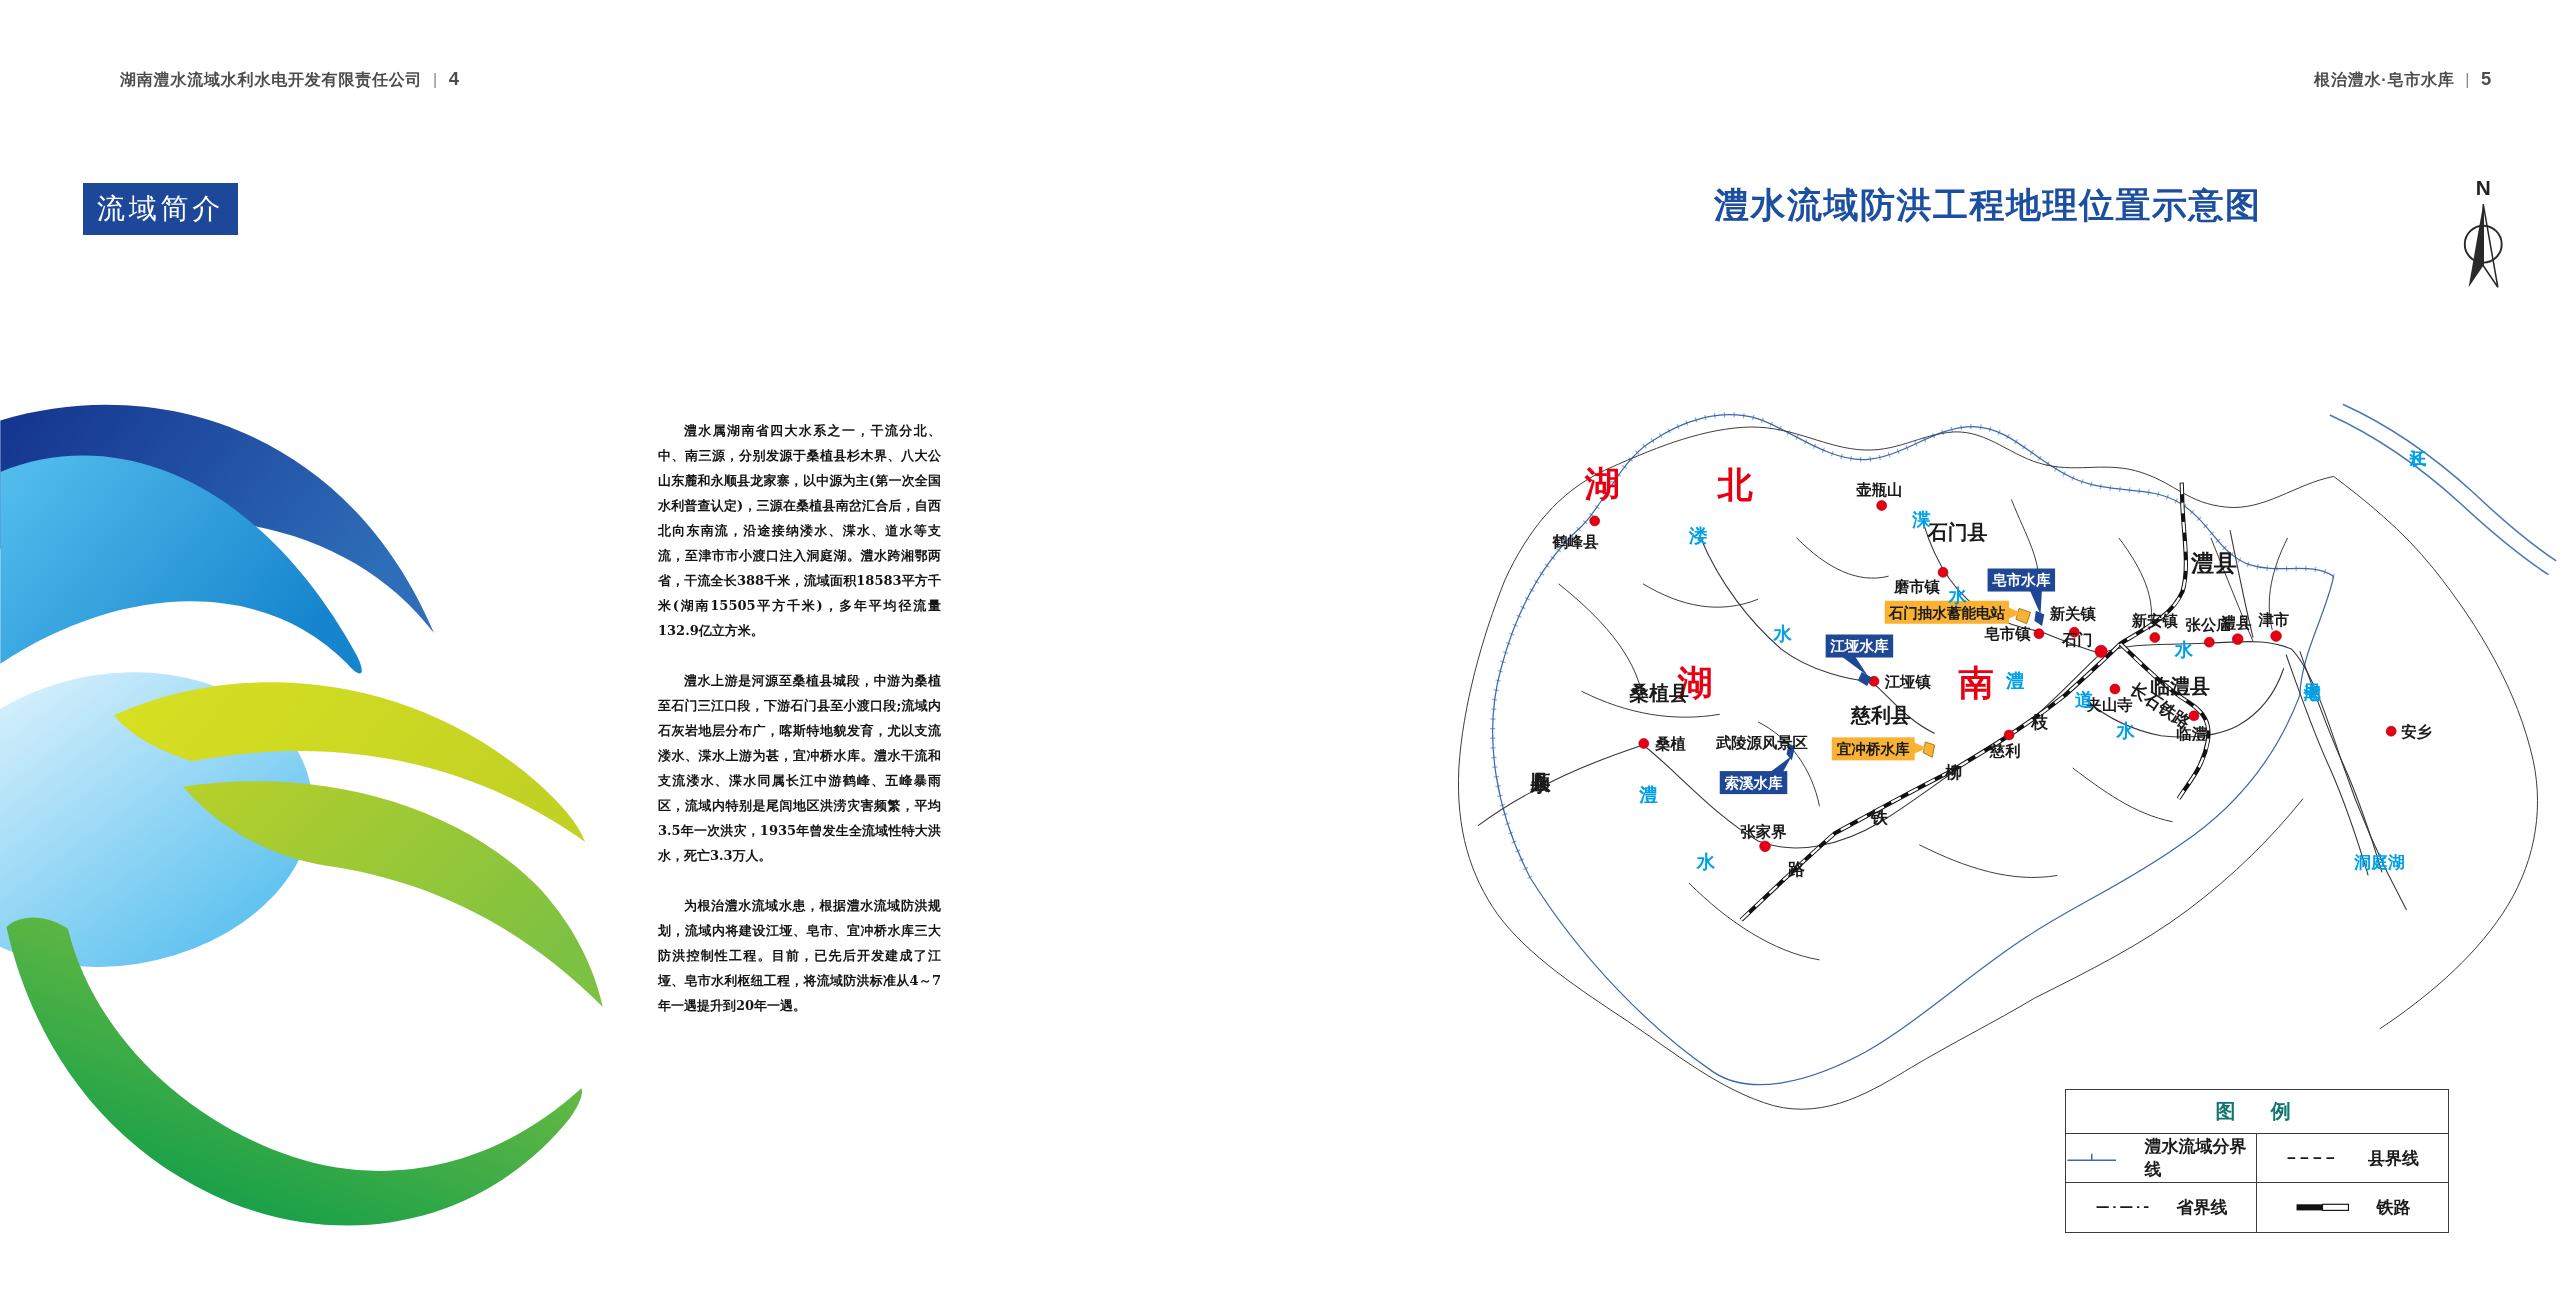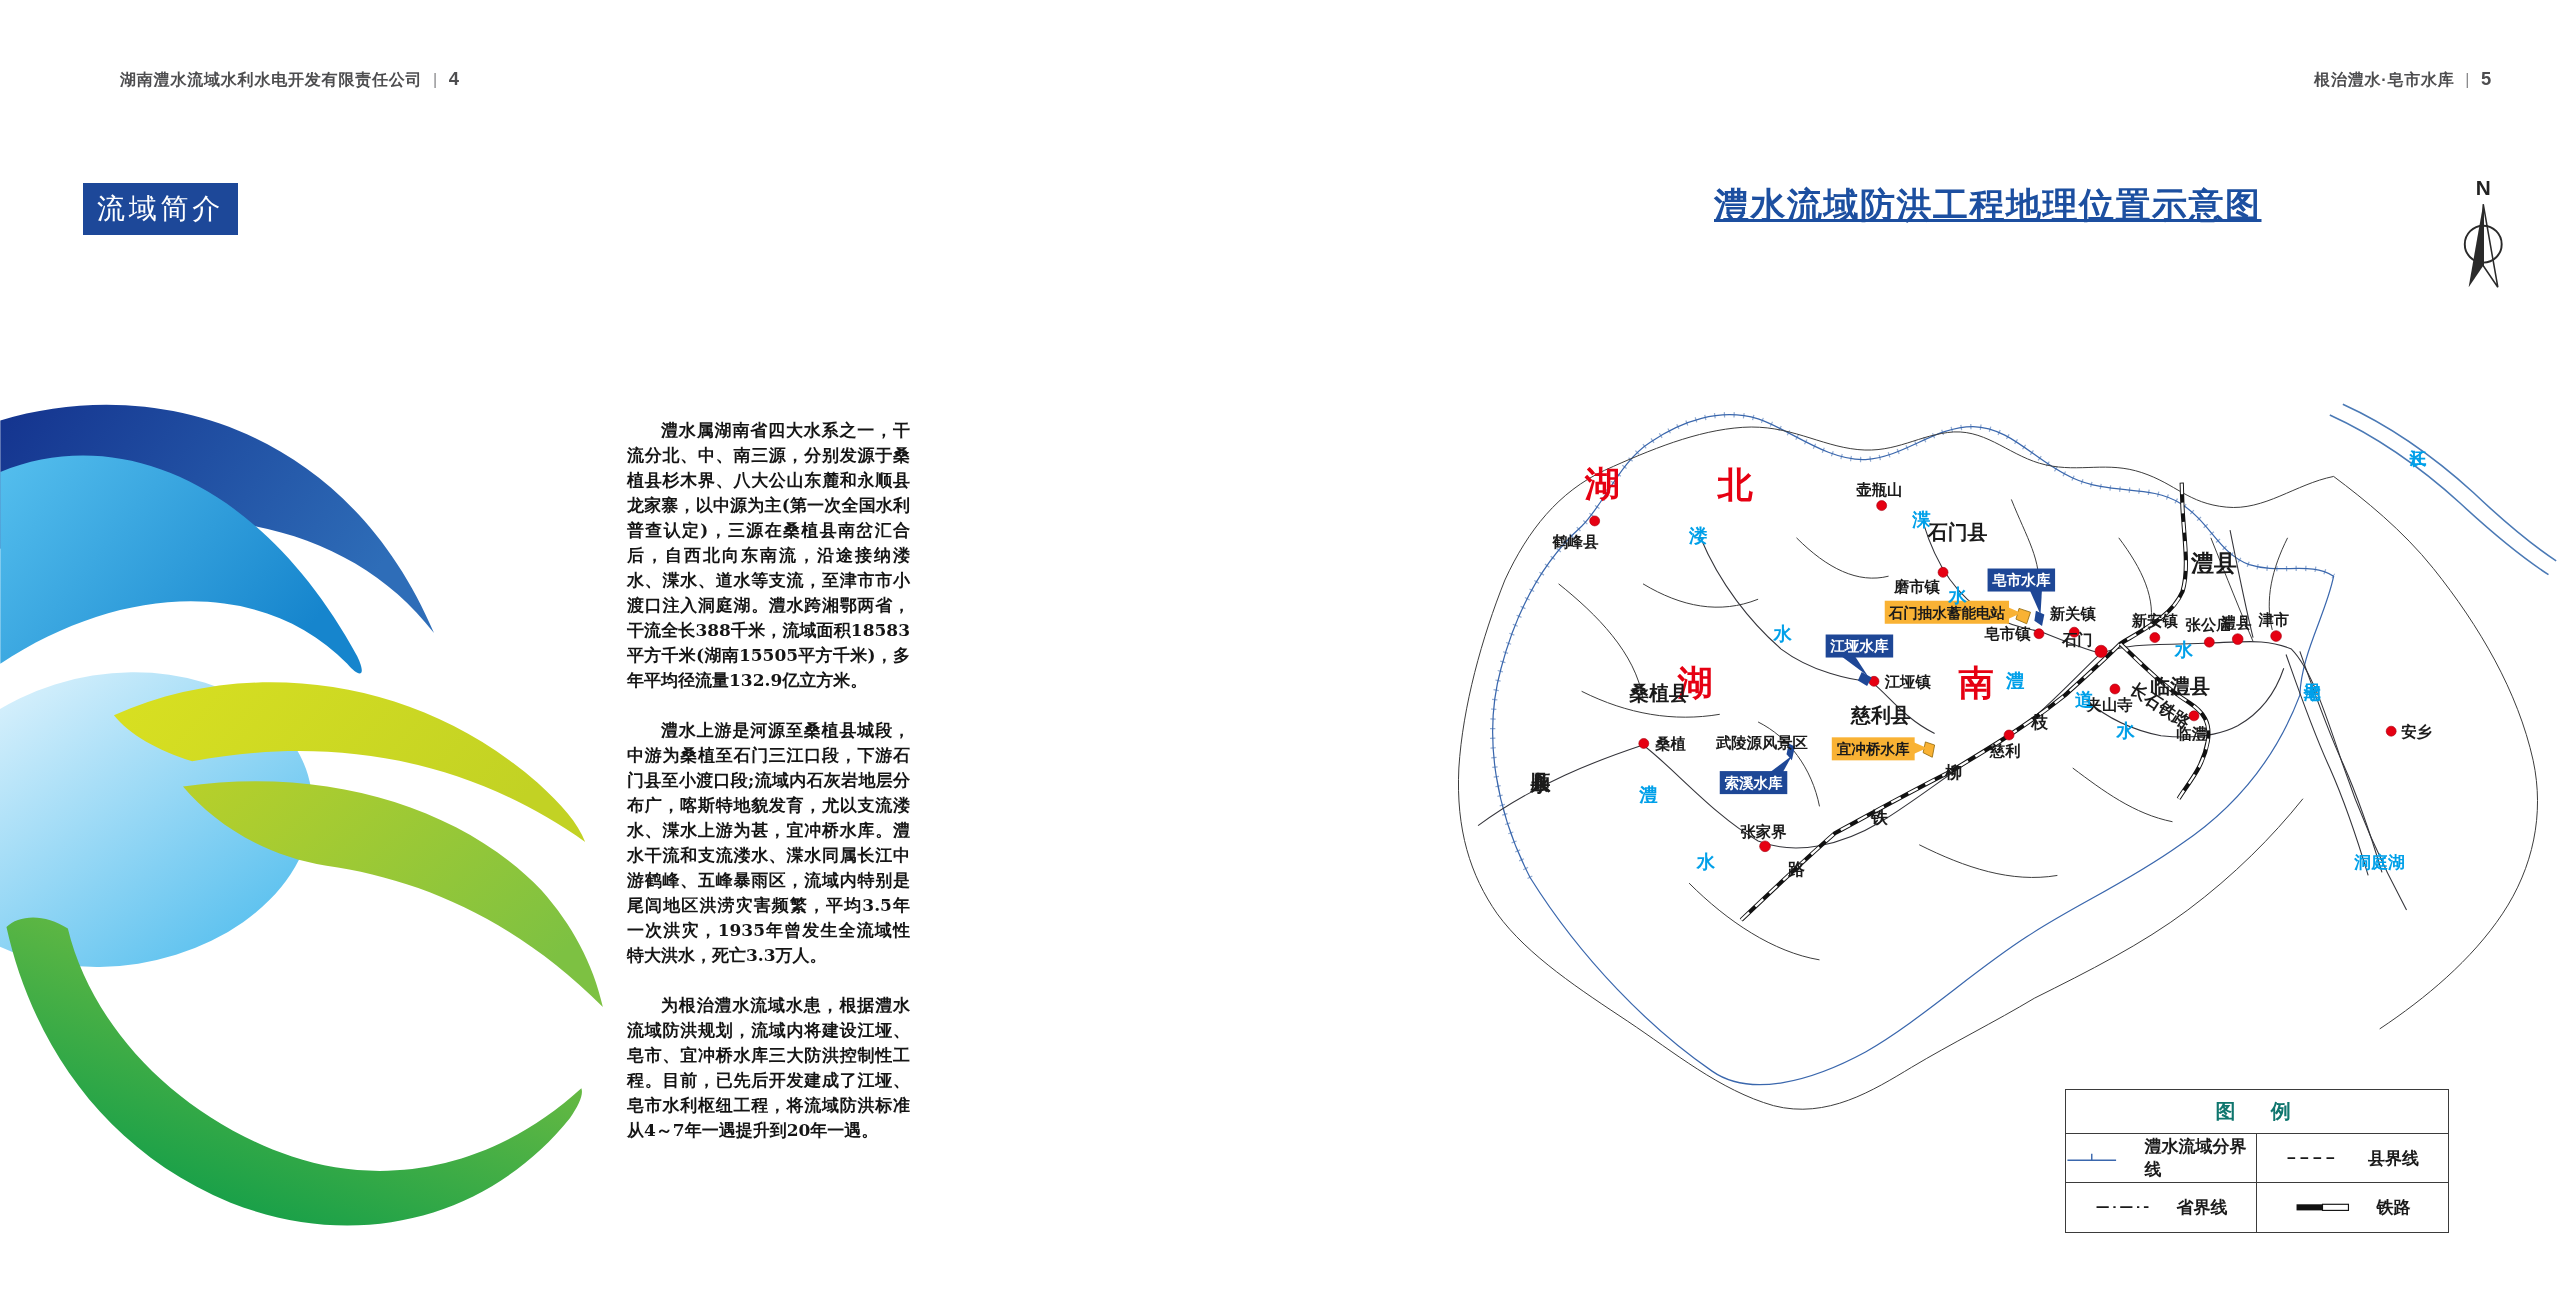--- a/index.html
+++ b/index.html
@@ -6,26 +6,26 @@
   #canvas{position:relative;width:2576px;height:1306px;background:#ffffff;overflow:hidden;
           font-family:"Liberation Sans",sans-serif;}
   .hdr{position:absolute;top:68px;font-size:16px;font-weight:bold;color:#4d4d4f;letter-spacing:0.8px;margin-left:37px;}
   .hdr .sep{margin:0 10.7px;color:#8a8a8c;font-weight:normal;}
   .hdr .pn{font-size:18.4px;}
   #hdr-left{left:83px;}
   #hdr-right{right:84px;text-align:right;}
   #section-title{position:absolute;left:83px;top:183px;width:155px;height:52px;background:#1d4899;
      color:#ffffff;font-size:28px;font-weight:normal;letter-spacing:3.8px;display:flex;
      align-items:center;justify-content:center;}
-  #body-text{position:absolute;left:627px;top:418px;width:283px;color:#151515;
+  #body-text{position:absolute;left:658px;top:418px;width:283px;color:#151515;
      font-family:"DejaVu Serif","Liberation Serif",serif;font-weight:bold;
-     font-size:17px;line-height:25px;text-align:justify;}
+     font-size:13px;line-height:25px;text-align:justify;}
   #body-text p{margin:0 0 25px 0;text-indent:2em;}
   #map-title{position:absolute;left:1714px;top:182px;font-size:35px;font-weight:bold;
-     color:#1c4fa0;letter-spacing:1.5px;text-decoration:underline;}
+     color:#1c4fa0;letter-spacing:1.5px;}
   #logo{position:absolute;left:0;top:399px;}
   #compass{position:absolute;left:2457px;top:175px;}
   #map-svg{position:absolute;left:1420px;top:369px;}
   
   .prov{font-size:46px;font-weight:bold;fill:#e60012;}
   .county{font-size:26px;font-weight:bold;fill:#1a1a1a;}
   .county-big{font-size:30px;font-weight:bold;fill:#1a1a1a;}
   .town{font-size:20px;font-weight:bold;fill:#1a1a1a;}
   .rchar{font-size:24px;font-weight:bold;fill:#00a0e9;}
   .wlabel{font-size:22px;font-weight:bold;fill:#00a0e9;}

